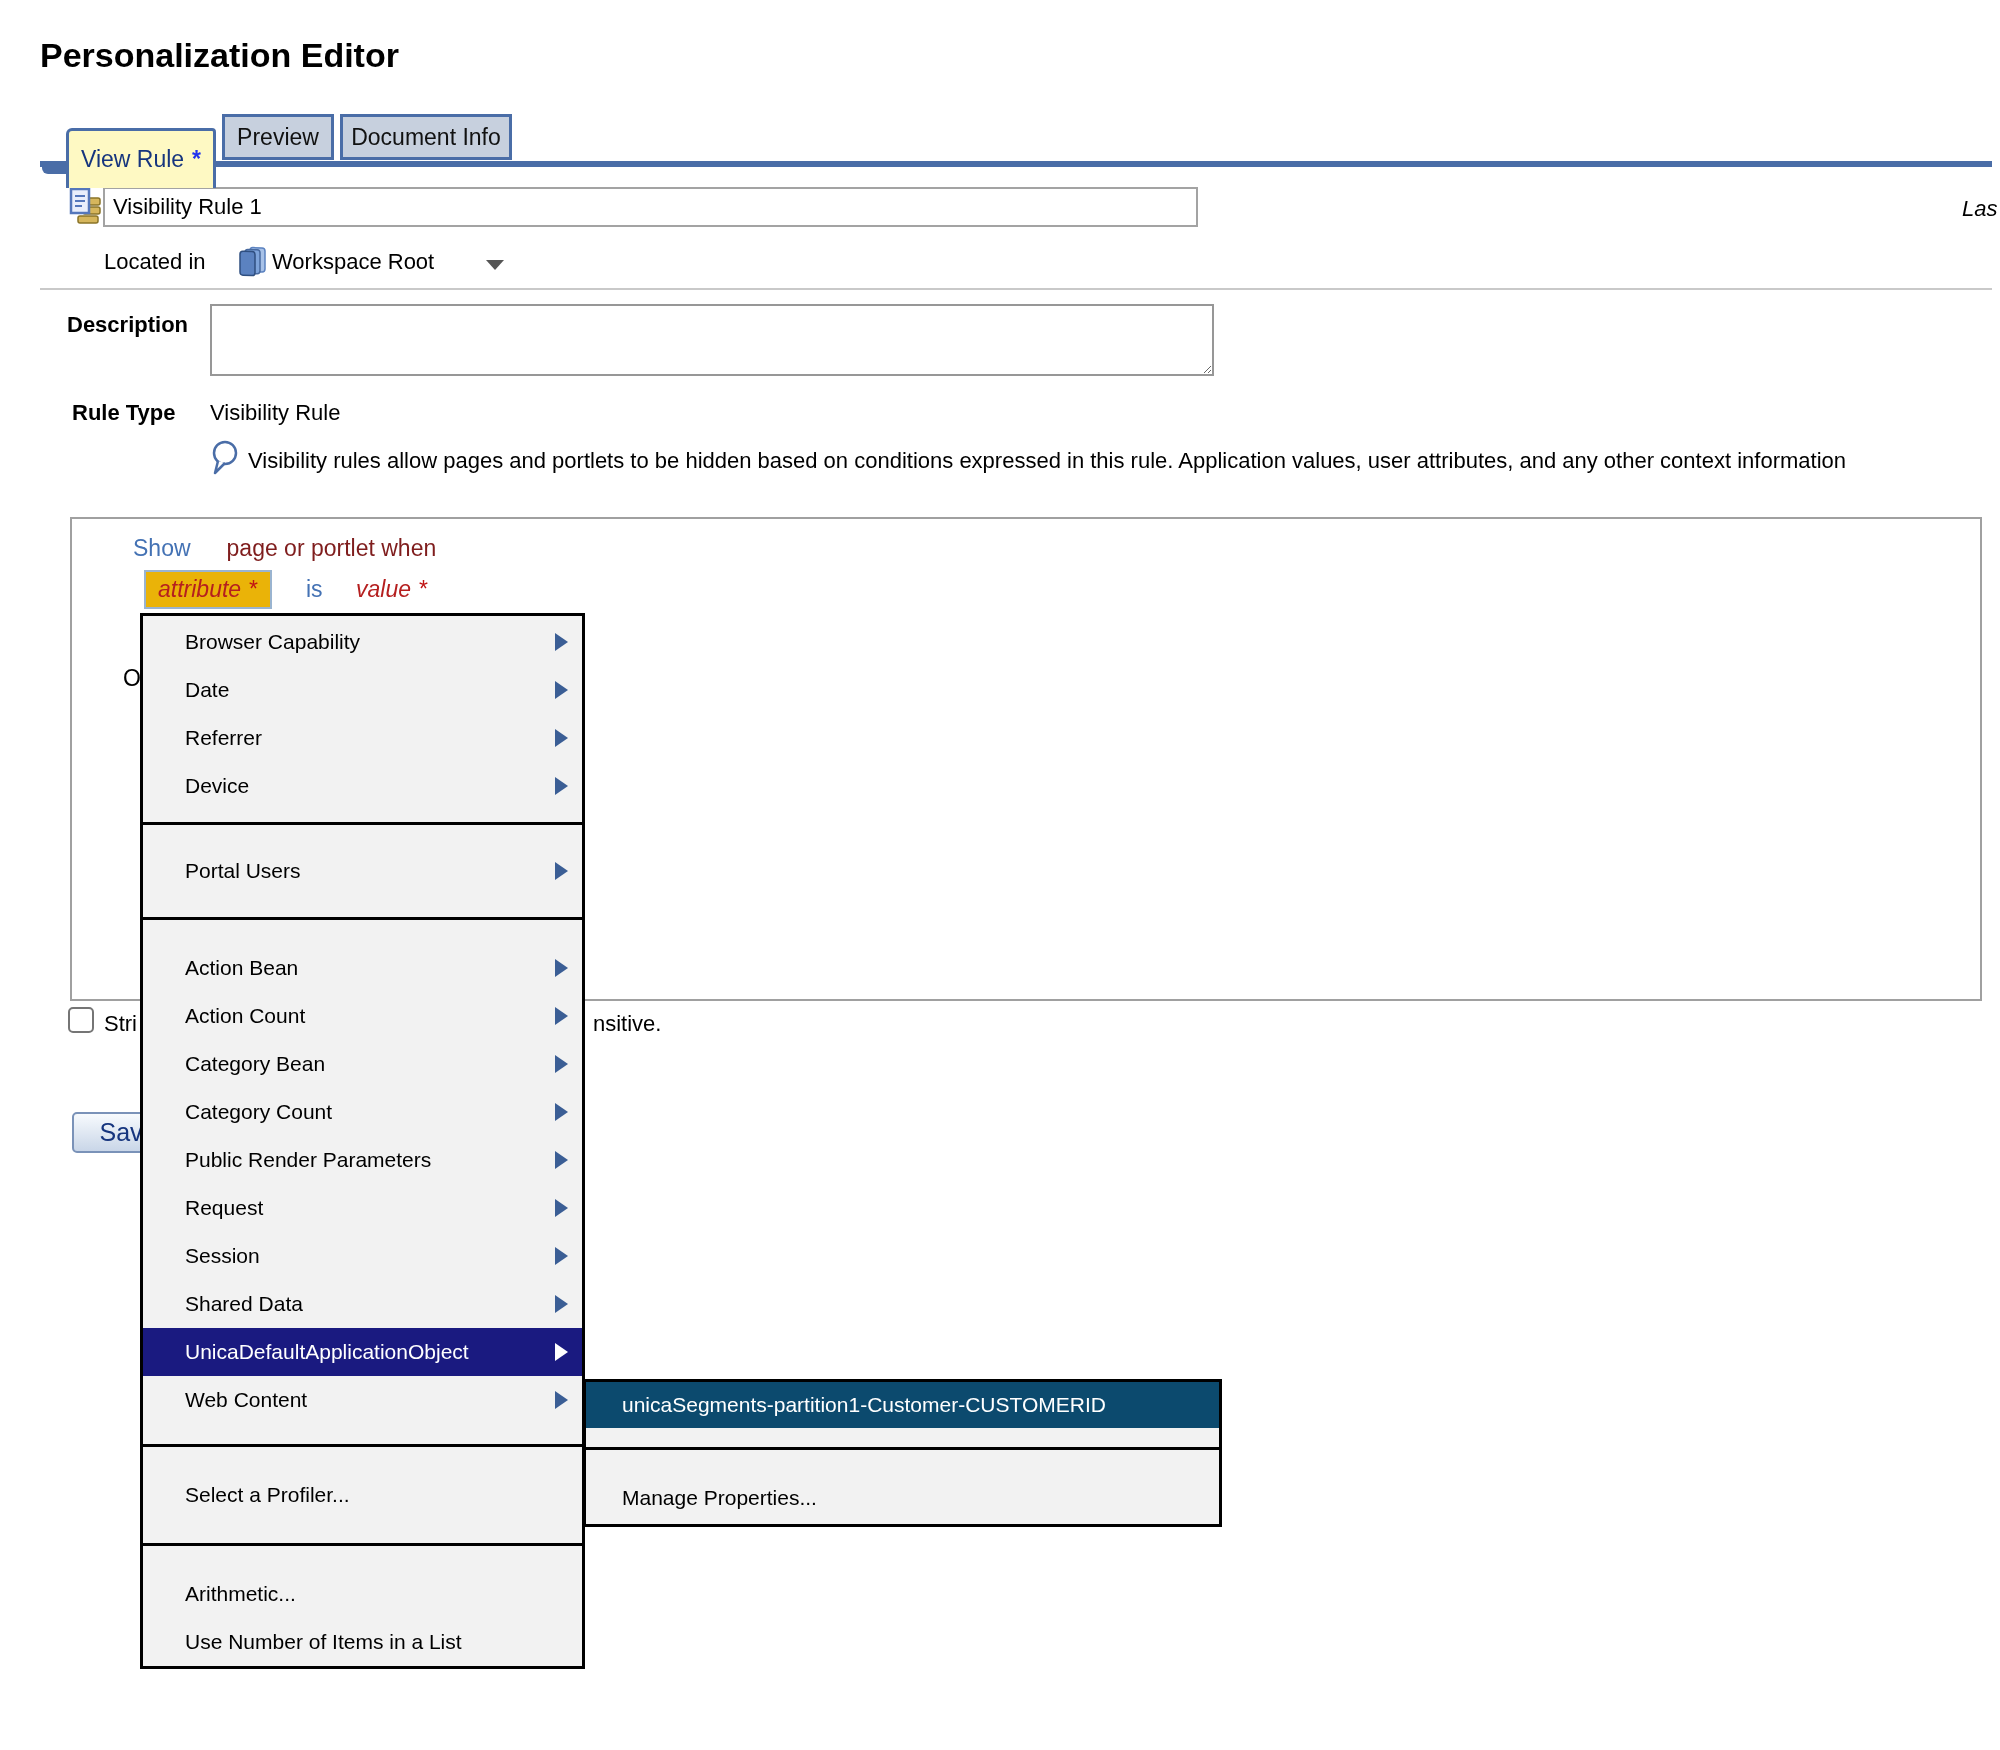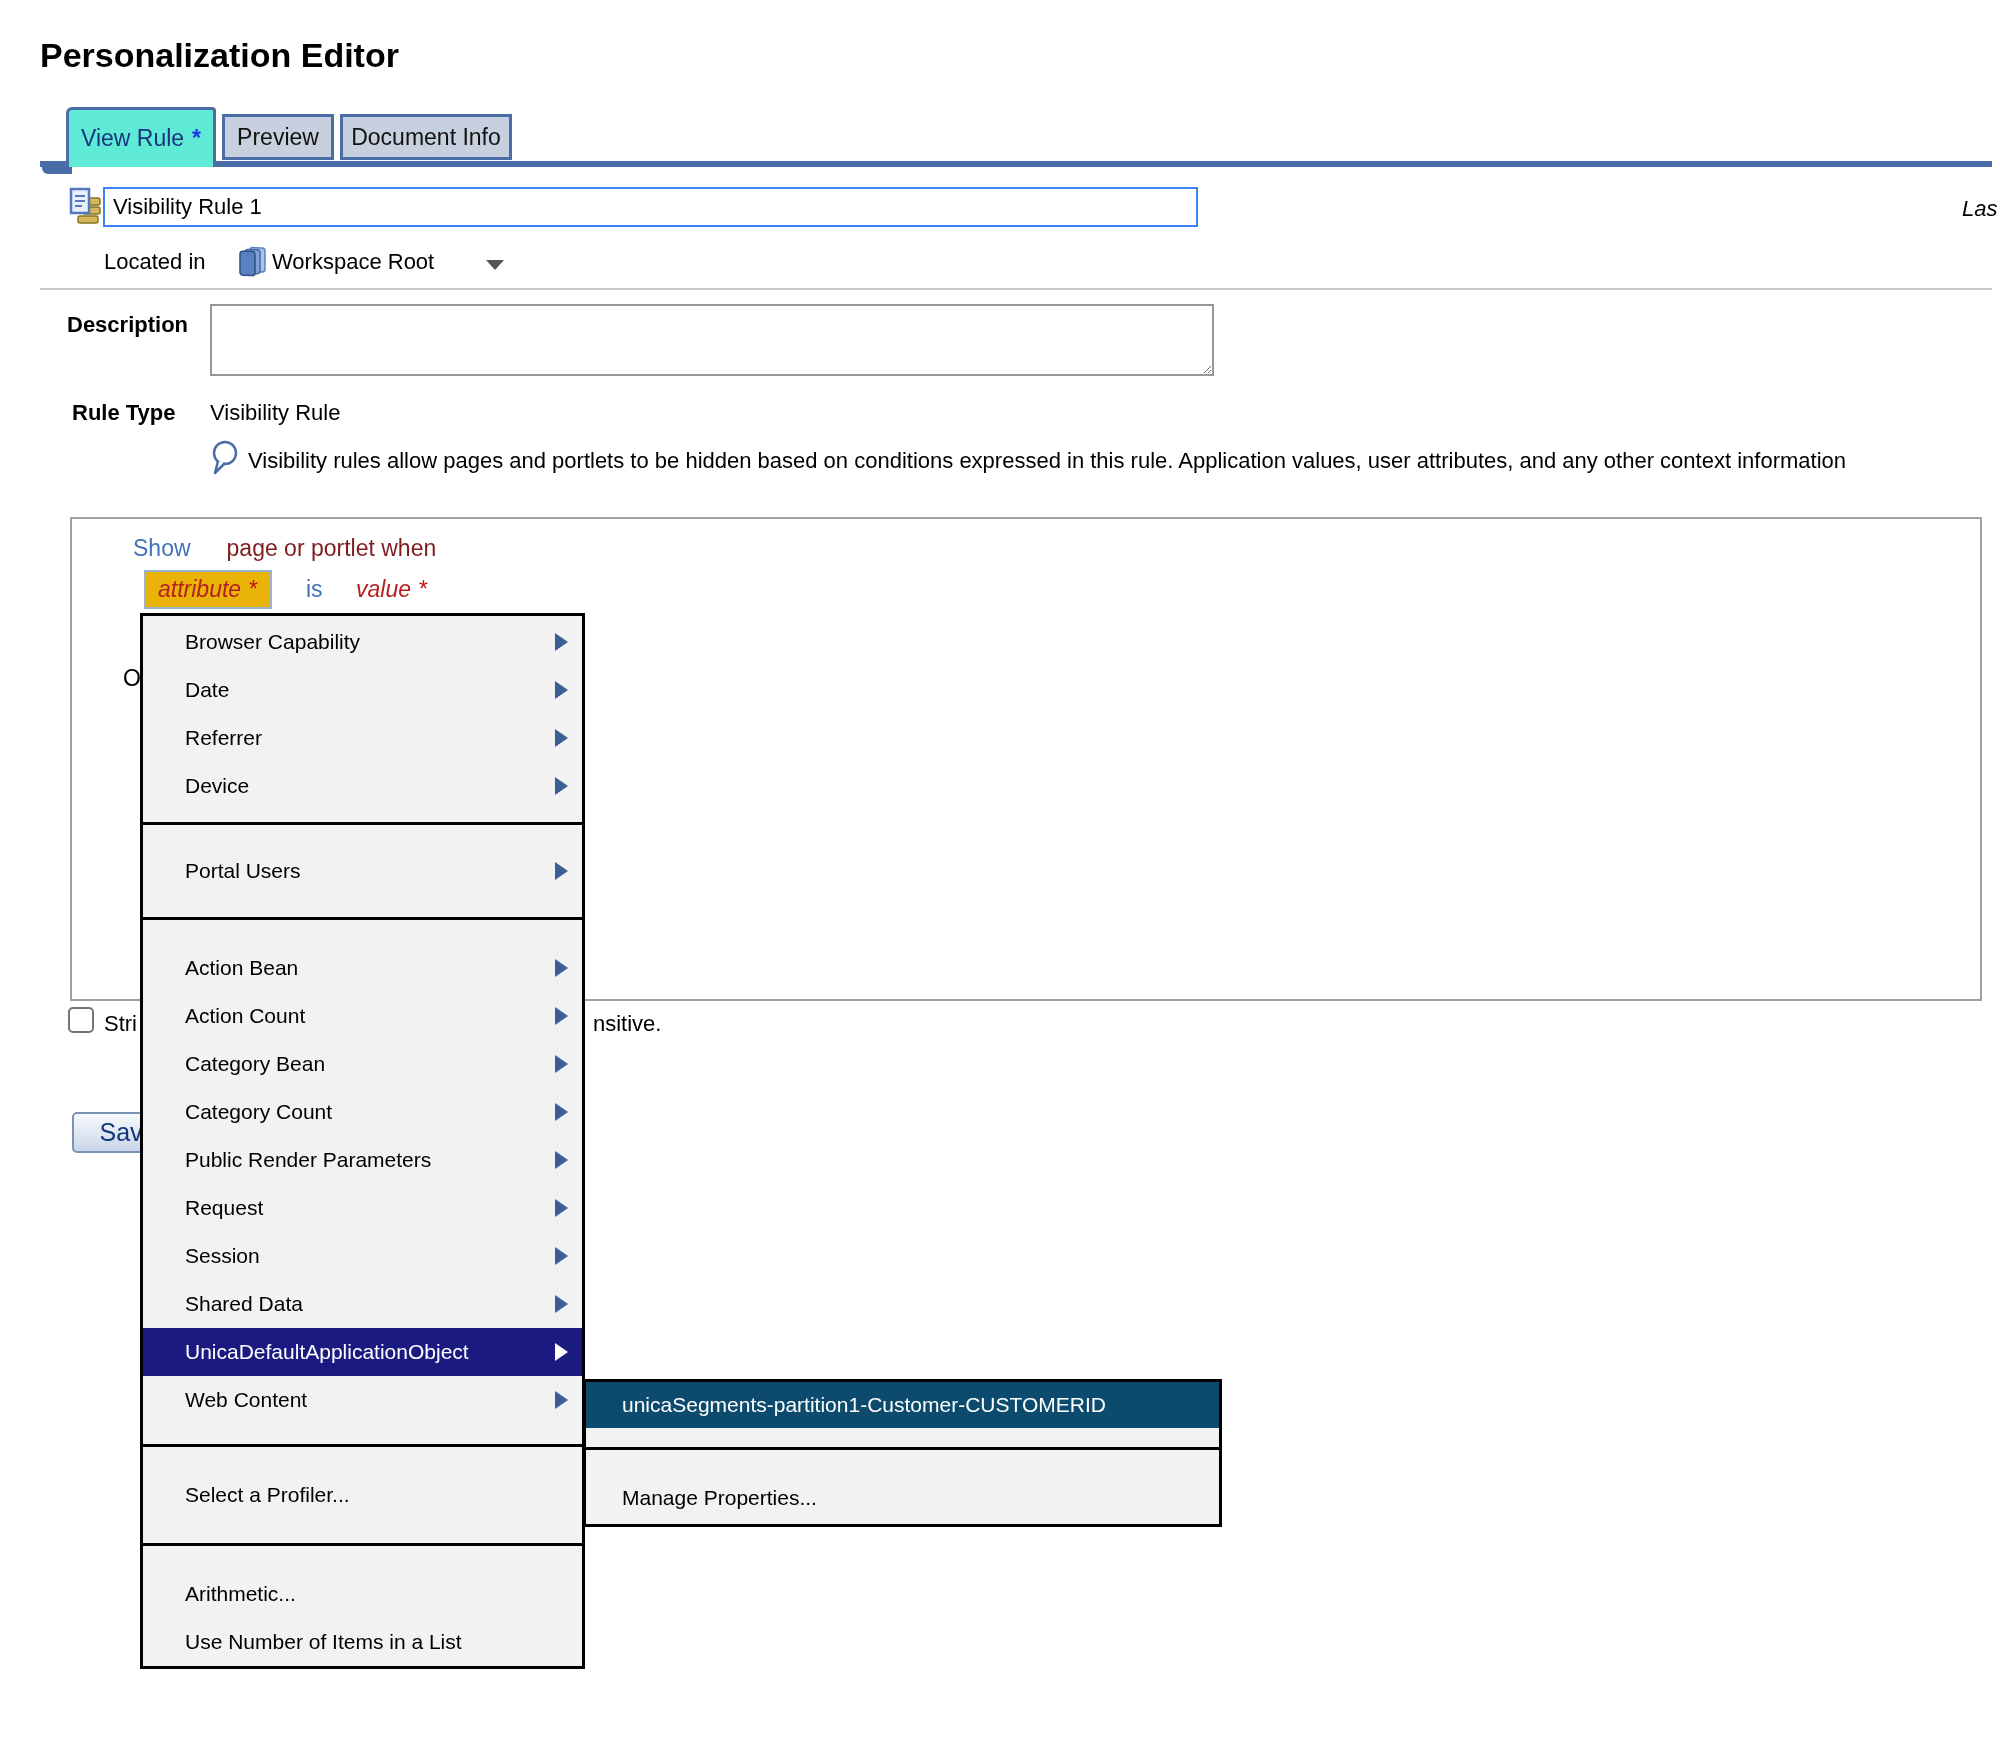--- a/index.html
+++ b/index.html
@@ -7,29 +7,29 @@
           font-family:"Liberation Sans",sans-serif;color:#000;}
   .abs{position:absolute;}
 
   
   #page-title{left:40px;top:36px;font-size:34px;font-weight:bold;}
 
   
   .tab{position:absolute;top:114px;height:46px;box-sizing:border-box;background:#c7d0de;
        border:3px solid #4a6da7;display:flex;align-items:center;justify-content:center;
        font-size:23px;color:#111;cursor:default;}
-  .tab.active{top:107px;height:60px;background:#5eead4;border-bottom:none;z-index:3;
+  .tab.active{top:128px;height:60px;background:#fef9c3;border-bottom:none;z-index:3;
        color:#16357e;font-weight:normal;border-top-left-radius:6px;border-top-right-radius:4px;}
   .tab .req{color:#2233ee;margin-left:8px;font-weight:bold;}
   #tab-underline{left:40px;top:161px;width:1952px;height:6px;background:#4a6da7;z-index:1;}
   #tab-foot{left:42px;top:166px;width:30px;height:8px;background:#4a6da7;border-bottom-left-radius:6px;z-index:1;}
 
   
   #name-input{left:103px;top:187px;width:1095px;height:40px;box-sizing:border-box;
-      border:2px solid #3b82f6;font-size:22px;padding:0 8px;font-family:"Liberation Sans",sans-serif;}
+      border:2px solid #a3a3a3;font-size:22px;padding:0 8px;font-family:"Liberation Sans",sans-serif;}
   #clip-right{left:1962px;top:196px;font-size:22px;font-style:italic;white-space:nowrap;}
 
   
   .t22{font-size:22px;}
   #located-label{left:104px;top:249px;}
   #located-value{left:272px;top:249px;}
   #located-caret{left:486px;top:260px;width:0;height:0;border-left:9px solid transparent;
       border-right:9px solid transparent;border-top:10px solid #555;cursor:pointer;}
   #divider1{left:40px;top:288px;width:1952px;height:2px;background:#c9c9c9;}
 

